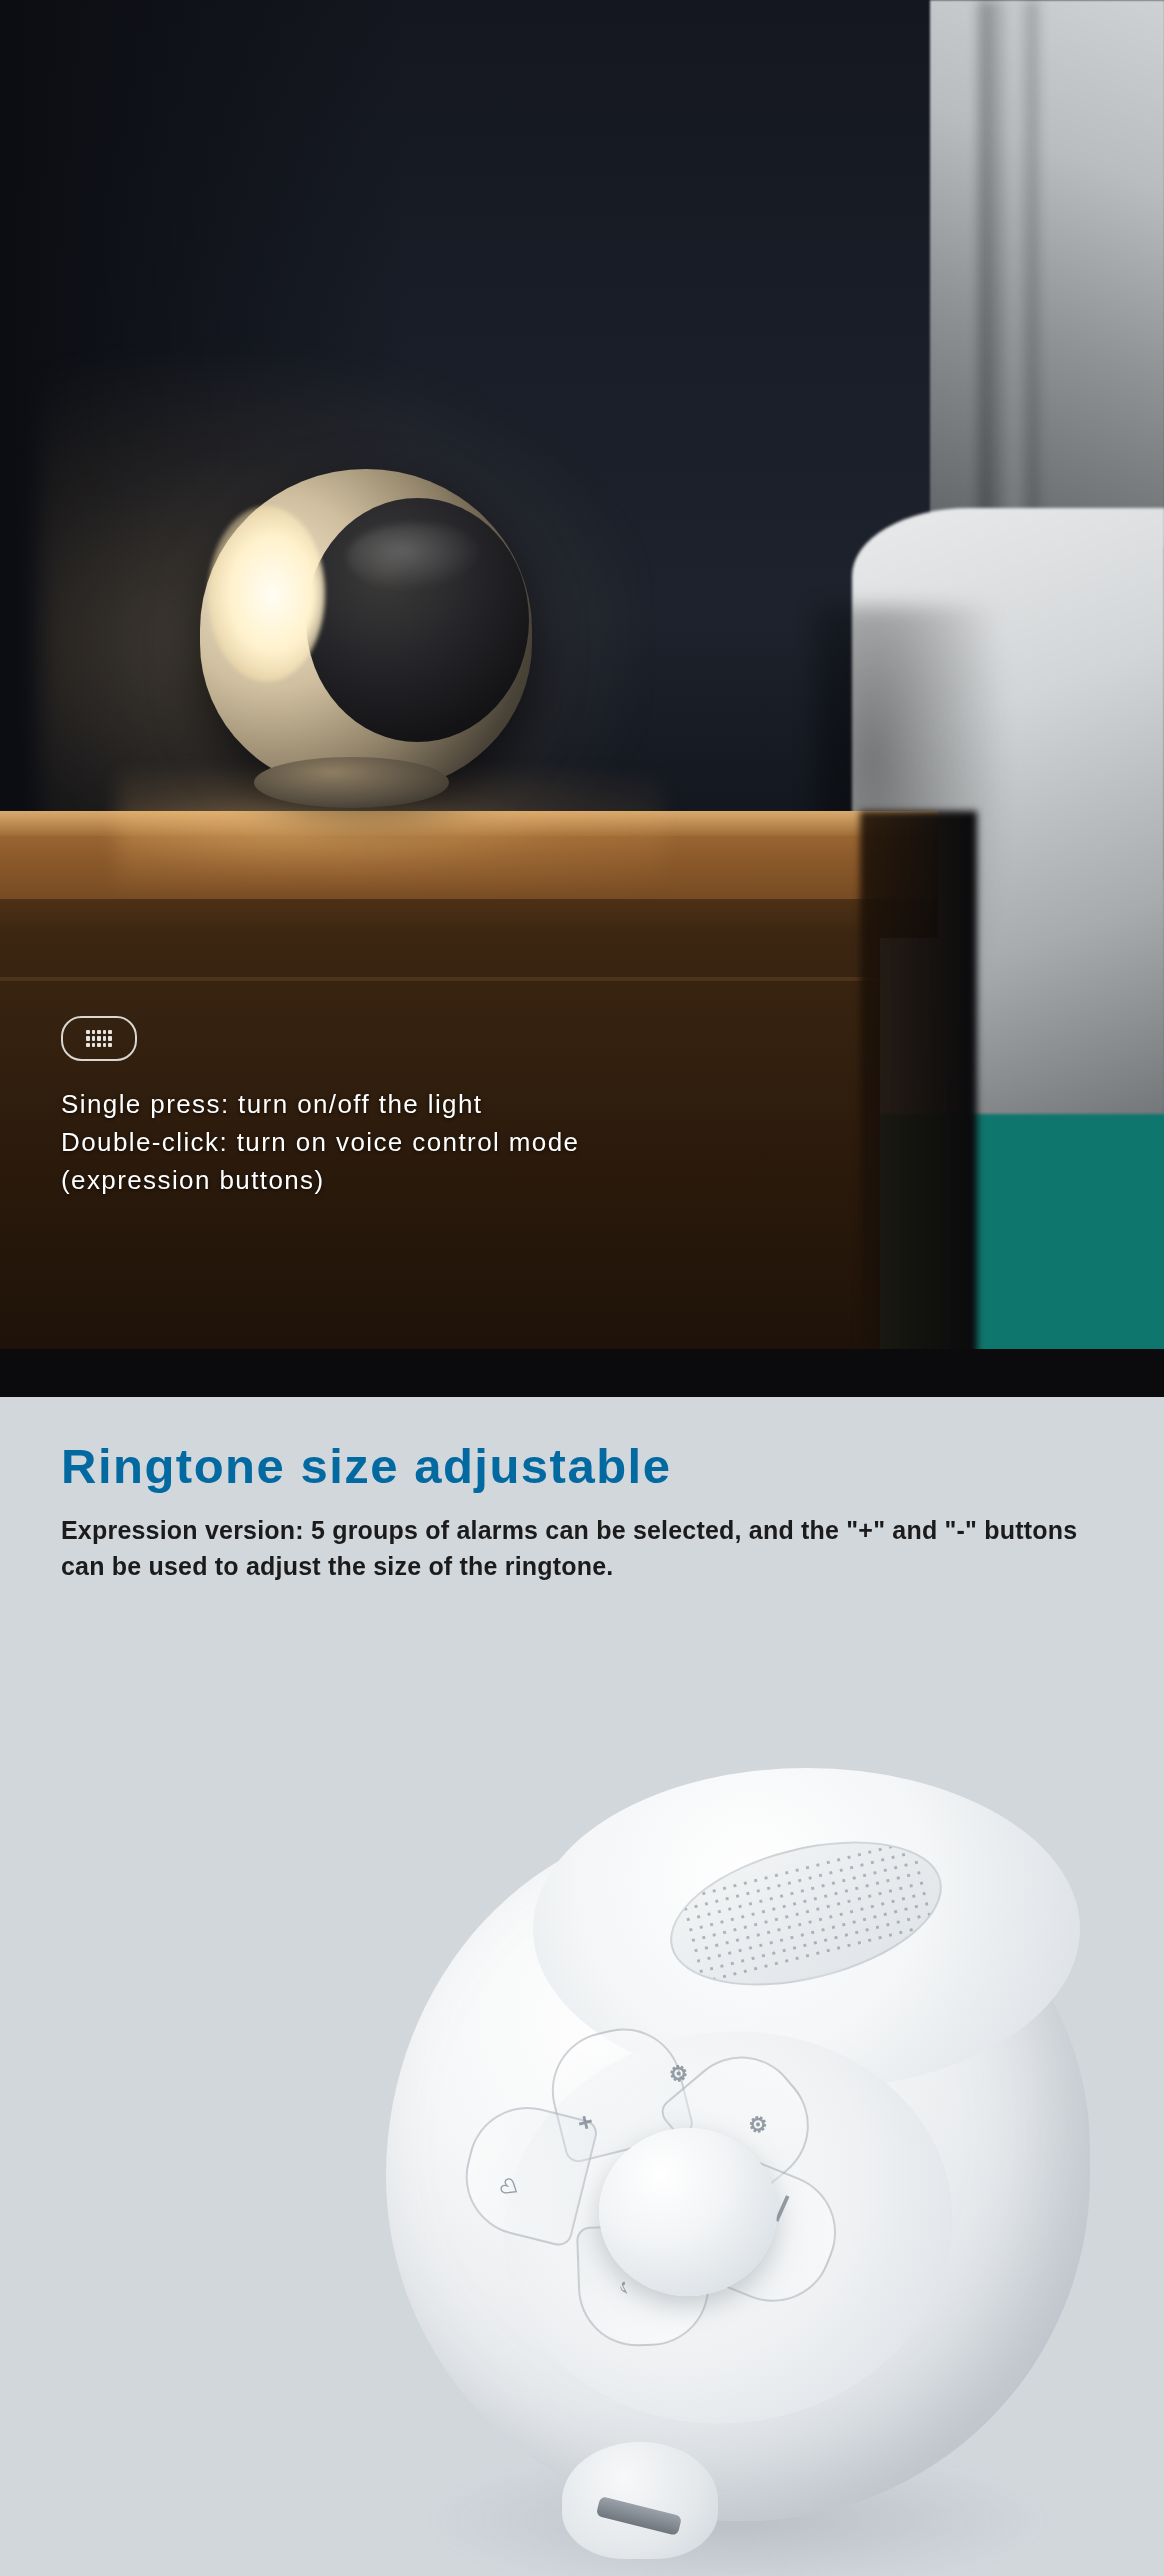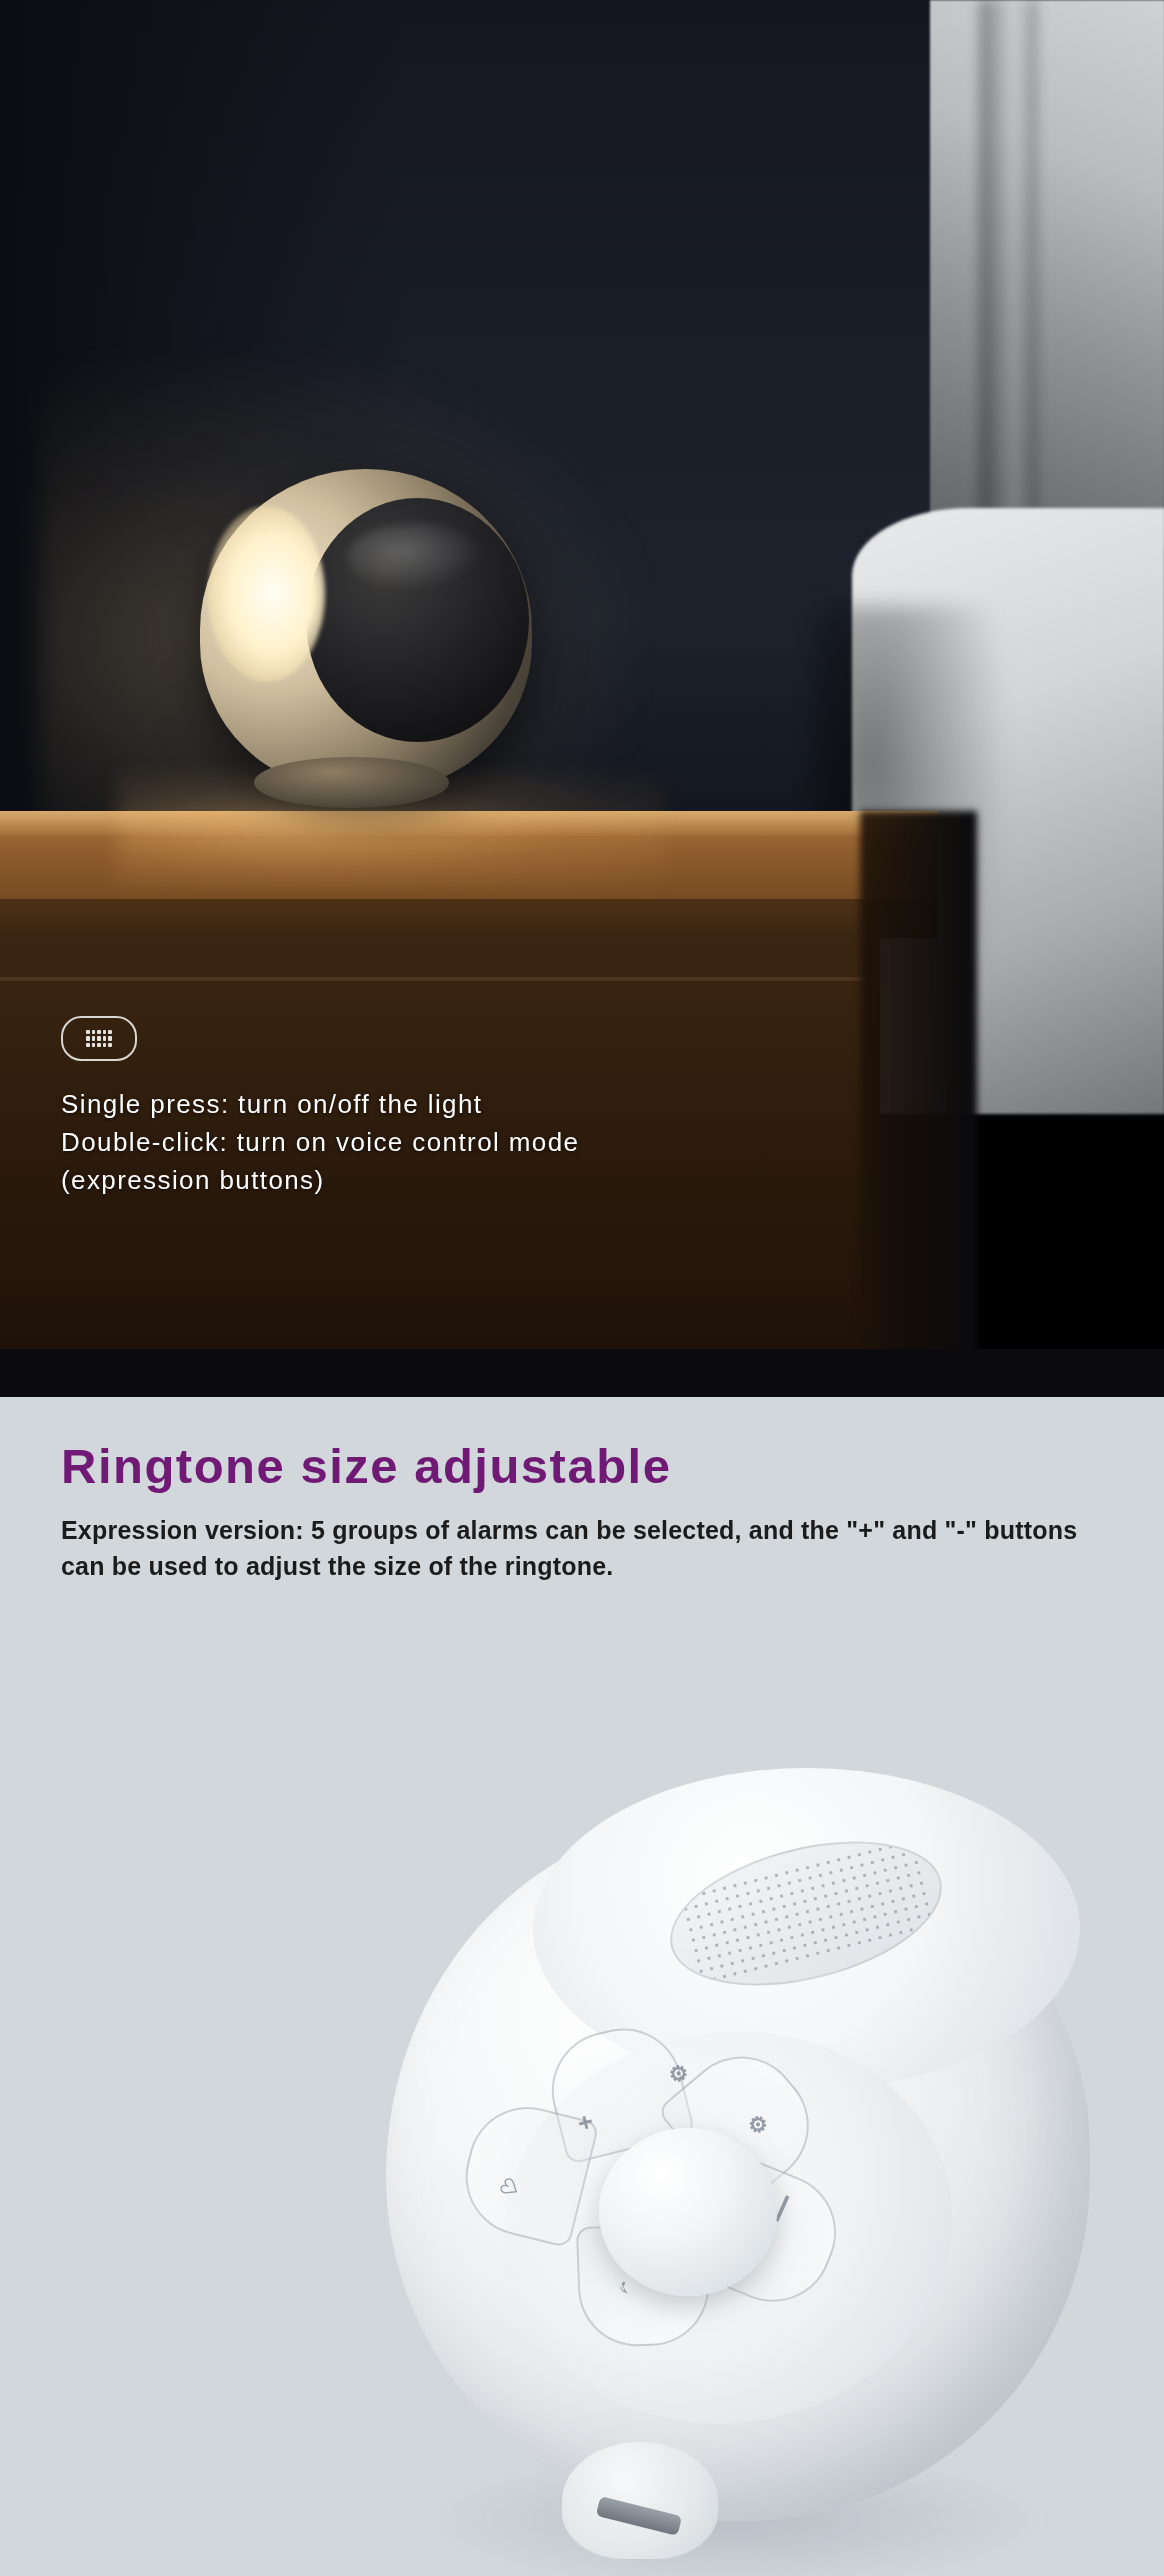--- a/index.html
+++ b/index.html
@@ -16,21 +16,21 @@
     height: 2576px;
     overflow: hidden;
   }
 
   
   .photo-section {
     position: relative;
     width: 1165px;
     height: 1397px;
     overflow: hidden;
-    background: #000000;
+    background: #0f766e;
   }
   
   .wall {
     position: absolute;
     left: 0; top: 0;
     width: 1165px; height: 880px;
     background: linear-gradient(180deg, #14171f 0%, #191d27 35%, #1d222c 70%, #10131a 100%);
   }
   .wall-left-dark {
     position: absolute;
@@ -224,21 +224,21 @@
   .info-inner {
     position: absolute;
     left: 61px;
     top: 41px;
     width: 1036px;
     z-index: 3;
   }
   .info-title {
     font-size: 49px;
     font-weight: 700;
-    color: #701a75;
+    color: #0369a1;
     letter-spacing: 1.5px;
     margin: 0 0 17.6px 0;
   }
   .info-para {
     font-size: 25px;
     font-weight: 700;
     color: #1b1b1b;
     line-height: 1.46;
     letter-spacing: 0.2px;
     margin: 0 0 35px 0;

